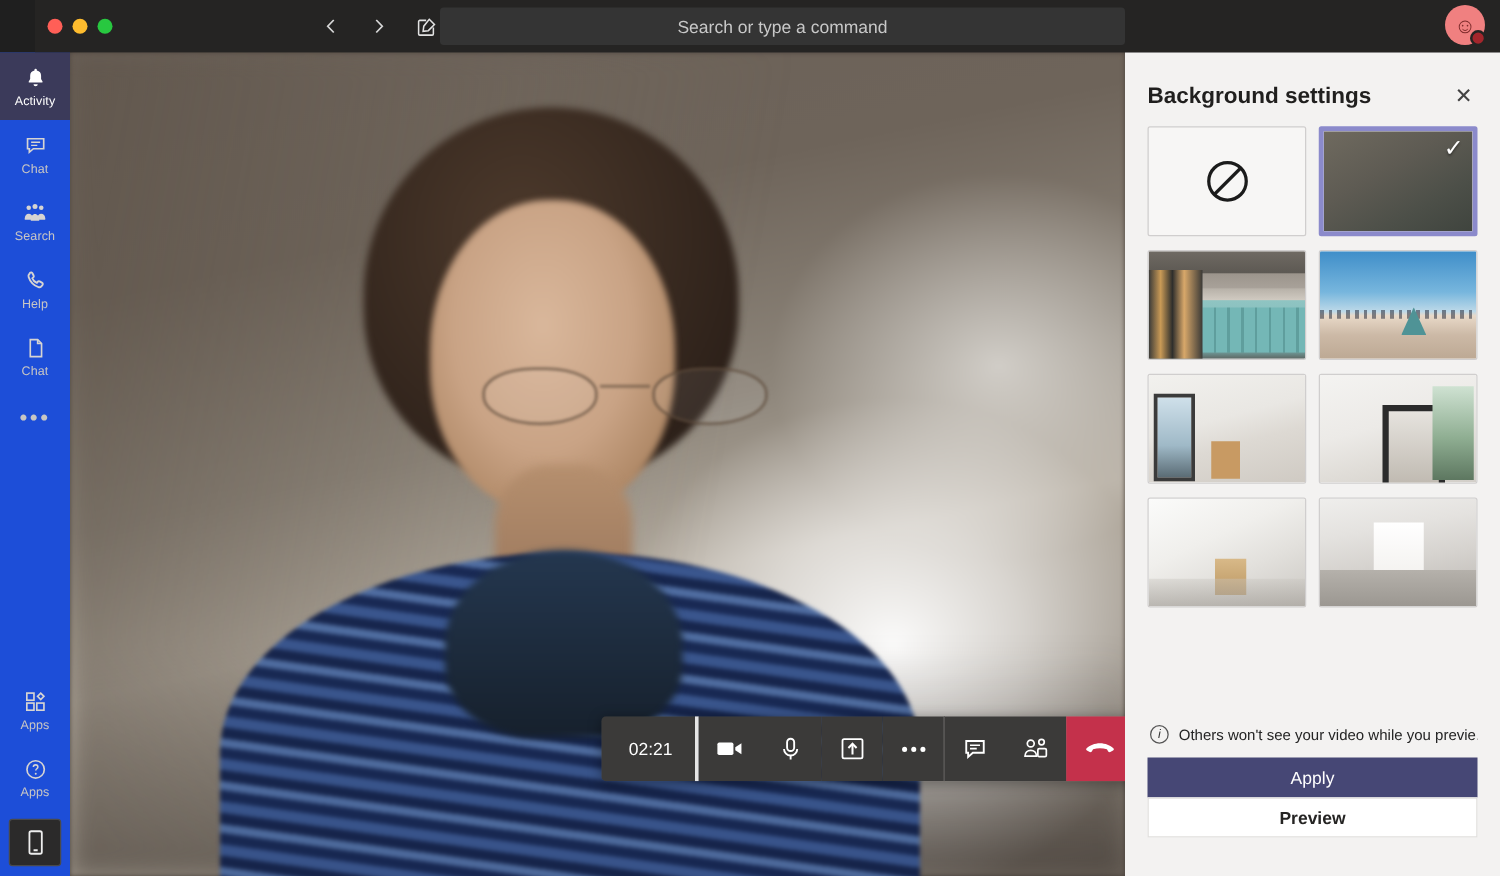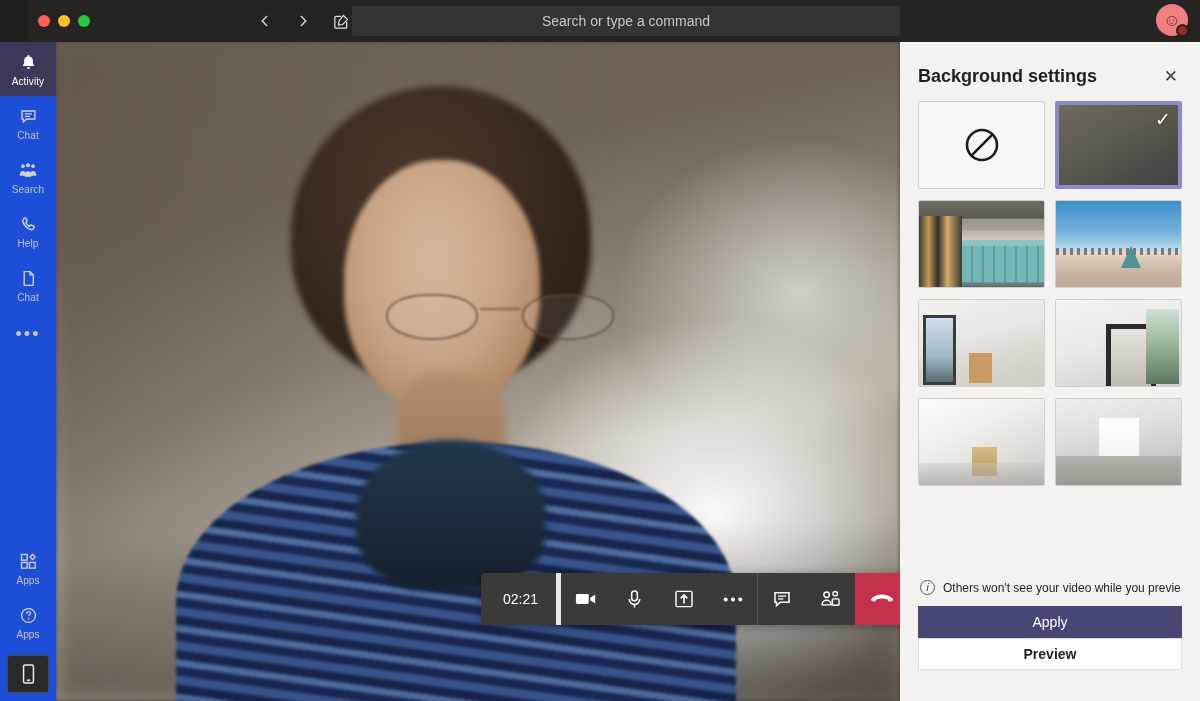--- a/index.html
+++ b/index.html
@@ -139,21 +139,21 @@
 
   
   .callbar {
     position: absolute; left: 425px; top: 531px; height: 52px;
     display: flex; align-items: stretch; border-radius: 4px; overflow: hidden;
     box-shadow: 0 2px 10px rgba(0,0,0,.35);
   }
   .timer {
     background: #3b3a39; color: #ffffff; font-size: 14px;
     display: flex; align-items: center; padding: 0 18px 0 22px;
-    border-right: 5px solid #e5e5e5;
+    border-right: 3px solid #e5e5e5;
   }
   .cbtn {
     width: 49px; height: 52px; display: flex; align-items: center; justify-content: center;
     color: #ffffff; cursor: pointer; background: #3b3a39;
   }
   .cbtn.sep { border-left: 1px solid #565453; }
   .cbtn.hangup { background: #c4314b; width: 53px; }
 
   
   .panel {

